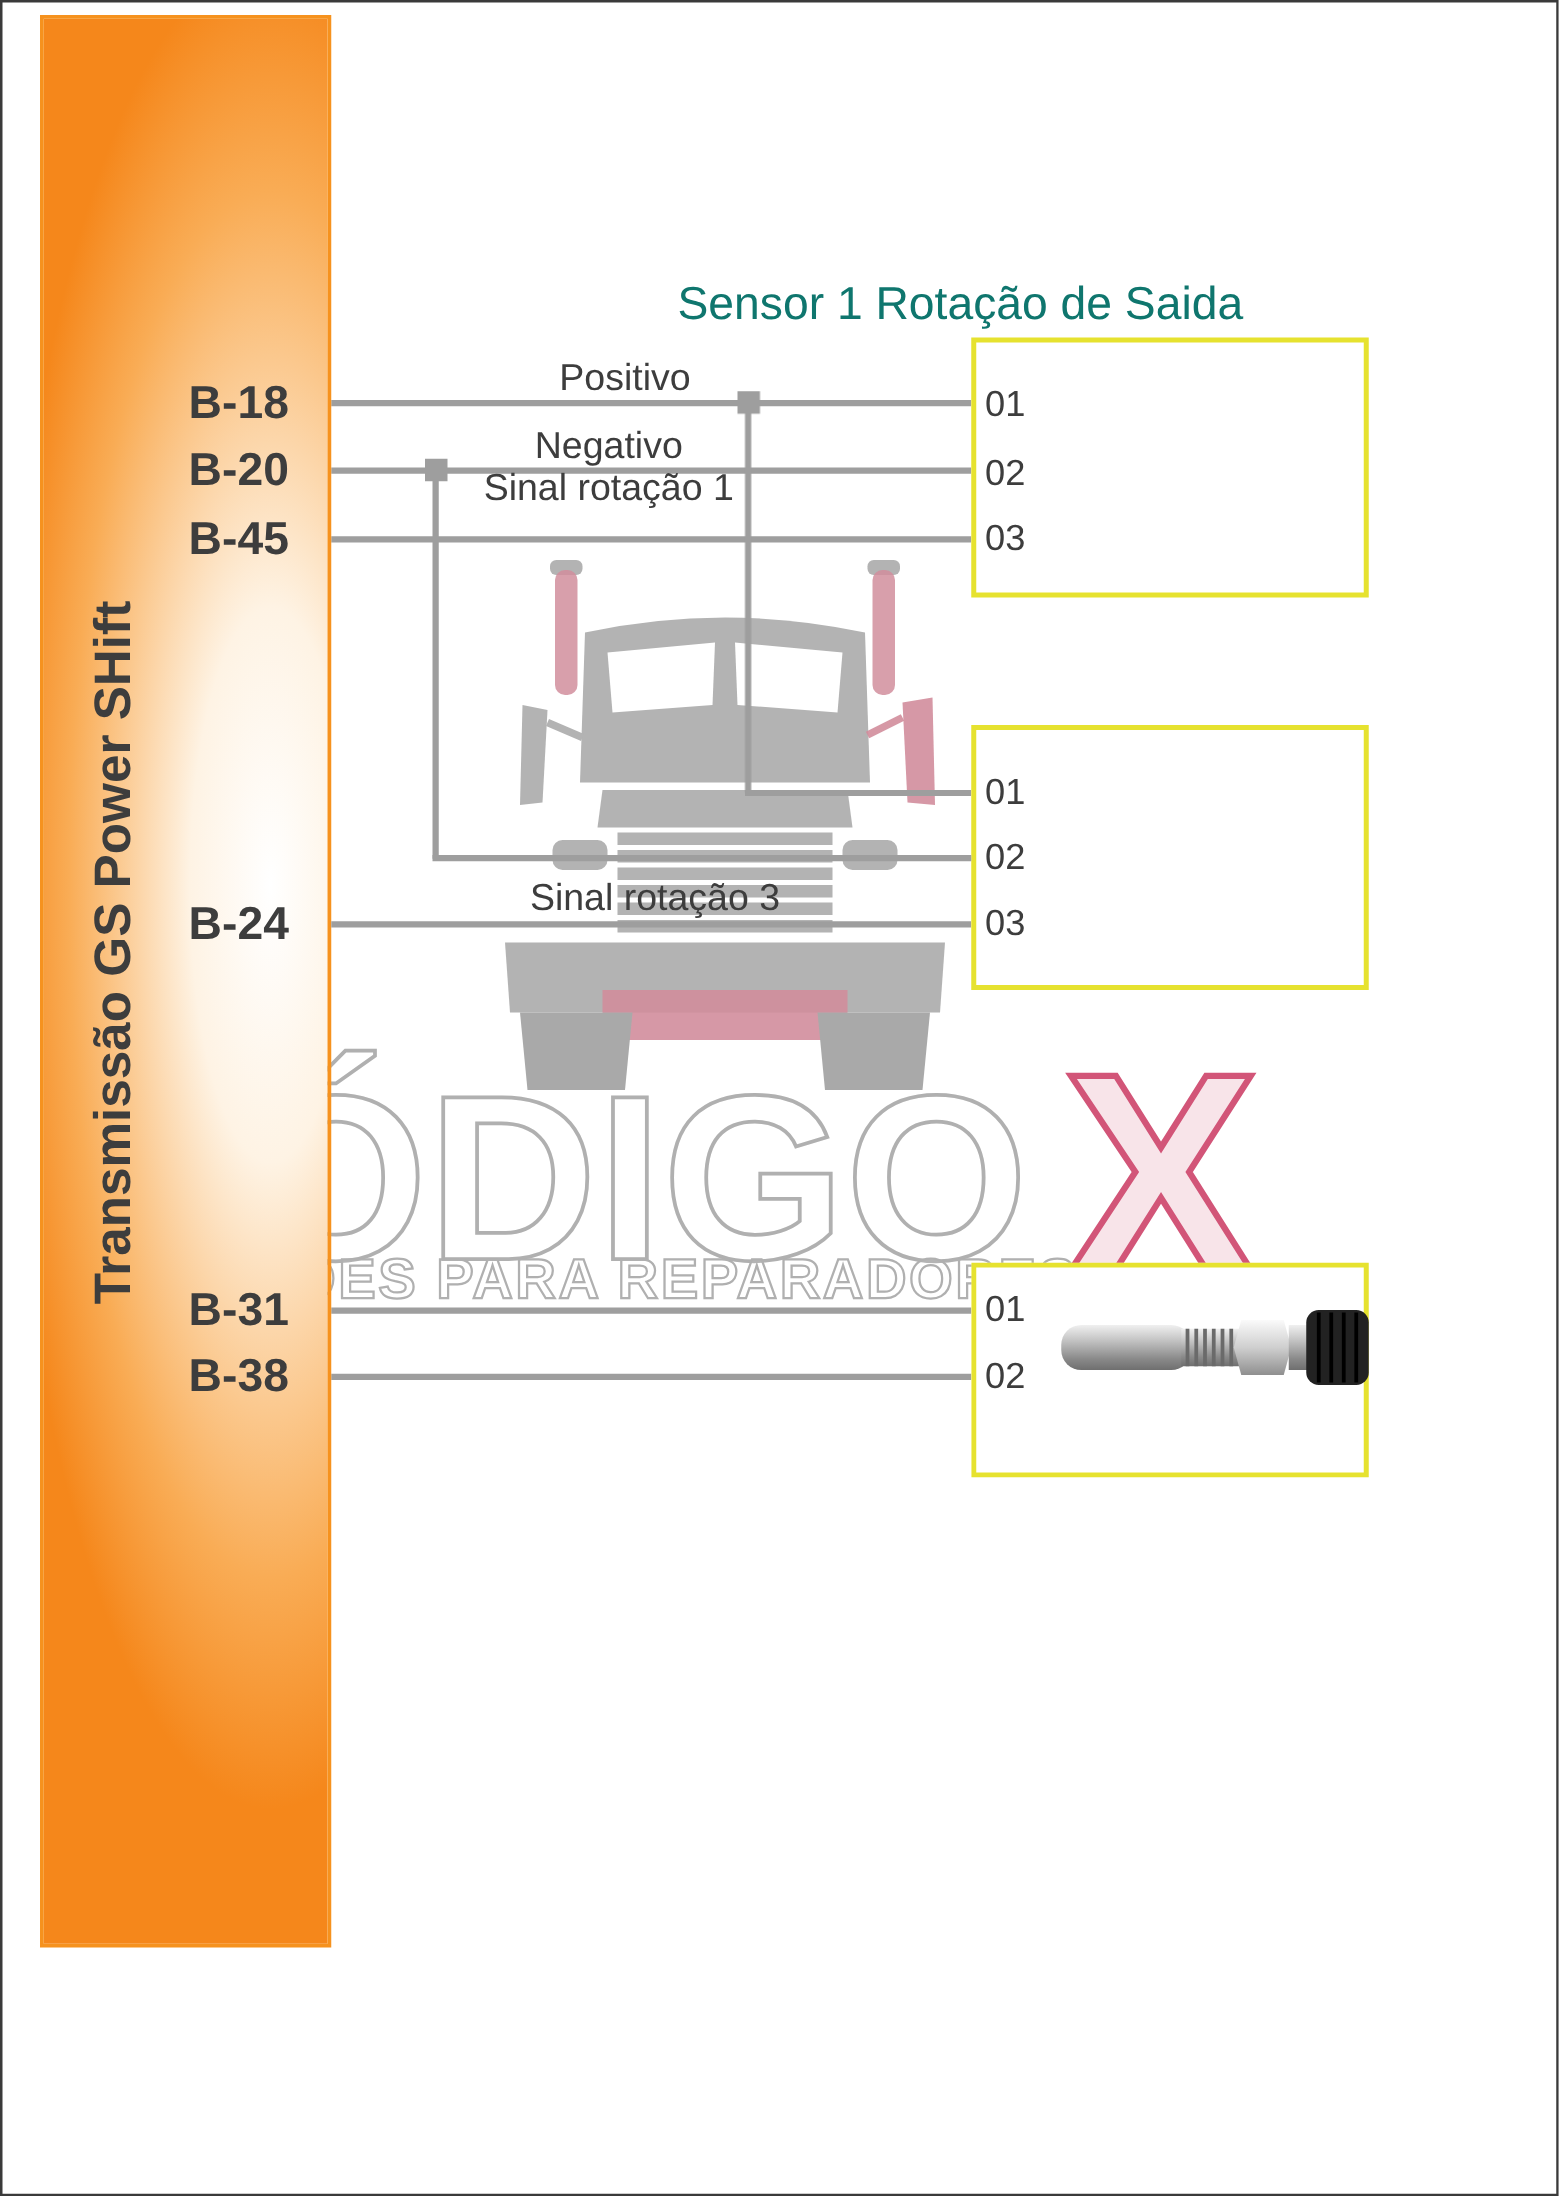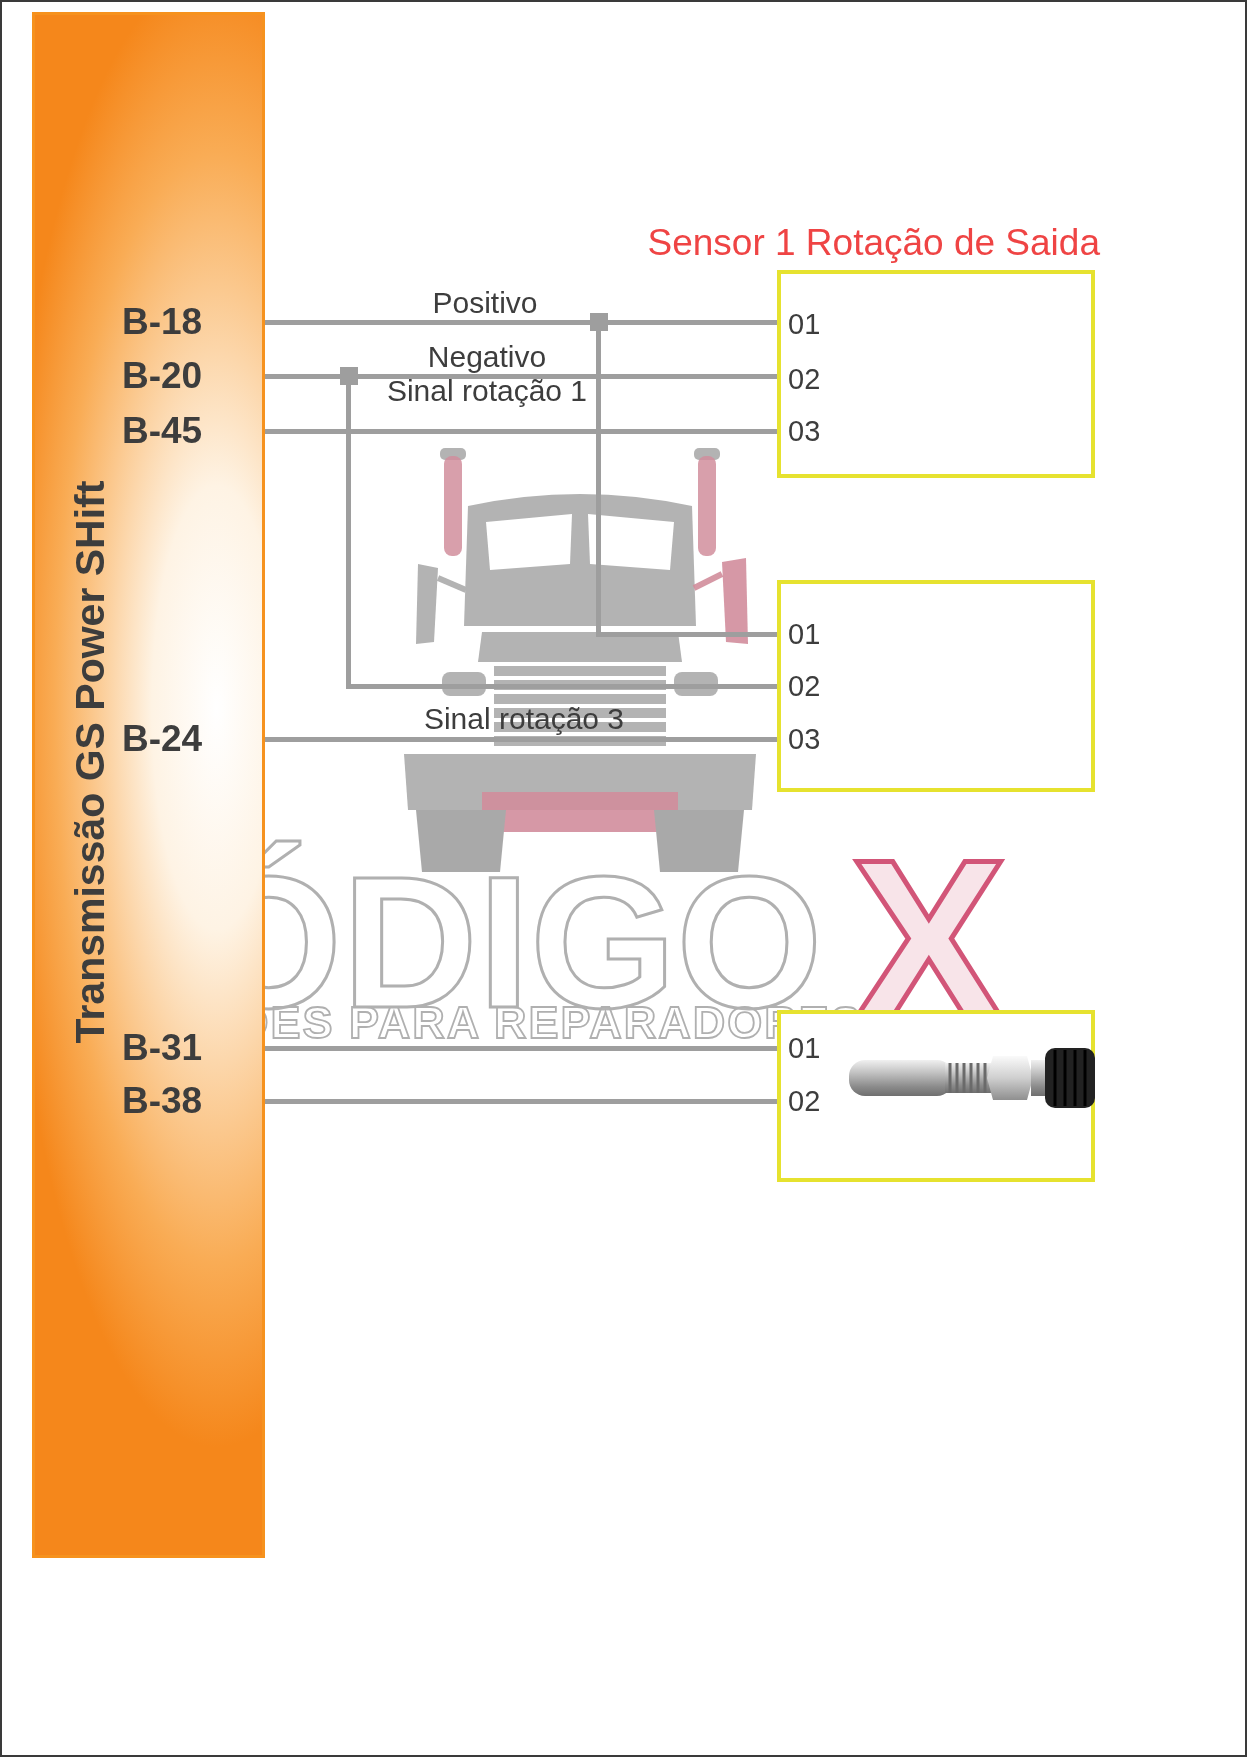--- a/index.html
+++ b/index.html
@@ -15,35 +15,35 @@
       #ffffff 0%, #fef3e4 30%, #f9ac55 75%, #f5871b 100%);
   }
   .harness-title {
     position:absolute; left:-232px; top:737px; width:640px; height:46px;
     transform:rotate(-90deg); transform-origin:center;
     font-size:41px; font-weight:bold; color:#3d3d3d;
     text-align:center; white-space:nowrap; z-index:15; line-height:46px;
   }
   .pin-label {
     position:absolute; left:120px; width:138px; height:44px; line-height:44px;
-    font-size:37px; font-weight:bold; color:#3d3d3d; text-align:left; z-index:40;
+    font-size:37px; font-weight:bold; color:#3d3d3d; text-align:center; z-index:40;
   }
   .wire { position:absolute; background:#9e9e9e; z-index:20; }
   .junction { position:absolute; width:18px; height:18px; background:#9e9e9e; z-index:21; }
   .wire-label {
     position:absolute; font-size:30px; color:#3d3d3d; text-align:center;
     z-index:40; height:34px; line-height:34px;
   }
   .sensor-box {
     position:absolute; left:775px; width:318px;
     border:4px solid #e6e22f; background:#ffffff; z-index:30;
   }
   .sensor-title {
     position:absolute; left:540px; width:558px; height:42px; line-height:42px;
-    font-size:37px; color:#ef4444; text-align:right; z-index:40; white-space:nowrap;
+    font-size:37px; color:#0f766e; text-align:left; z-index:40; white-space:nowrap;
   }
   .box-pin {
     position:absolute; left:786px; width:60px; height:34px; line-height:34px;
     font-size:29px; font-weight:normal; color:#3d3d3d; z-index:40;
   }
   .truck { position:absolute; left:388px; top:446px; z-index:4; }
   .wm-brand {
     position:absolute; left:58px; top:846px; font-size:188px; font-weight:bold;
     line-height:1; letter-spacing:0px; z-index:5; white-space:nowrap;
     color:rgba(255,255,255,0.06); -webkit-text-stroke:3px #b0b0b0;
@@ -116,21 +116,21 @@
   <div class="wire" style="left:594px; top:320px; width:5px; height:312px"></div>
   <div class="wire" style="left:594px; top:630px; width:181px; height:5px"></div>
   <div class="wire" style="left:344px; top:374px; width:5px; height:311px"></div>
   <div class="wire" style="left:344px; top:682px; width:431px; height:5px"></div>
   <div class="wire" style="left:263px; top:735px; width:512px; height:5px"></div>
   <div class="wire" style="left:263px; top:1044px; width:512px; height:5px"></div>
   <div class="wire" style="left:263px; top:1097px; width:512px; height:5px"></div>
   <div class="junction" style="left:588px; top:311px"></div>
   <div class="junction" style="left:338px; top:365px"></div>
 
-  <div class="wire-label" style="left:383px; top:284px; width:200px">Positivo</div>
+  <div class="wire-label" style="left:398px; top:284px; width:200px">Positivo</div>
   <div class="wire-label" style="left:385px; top:338px; width:200px">Negativo</div>
   <div class="wire-label" style="left:360px; top:372px; width:250px">Sinal rotação 1</div>
   <div class="wire-label" style="left:397px; top:700px; width:250px">Sinal rotação 3</div>
 
   <div class="sensor-title" style="top:220px">Sensor 1 Rotação de Saida</div>
   <div class="sensor-box" style="top:268px; height:208px"></div>
   <div class="box-pin" style="top:305px">01</div>
   <div class="box-pin" style="top:360px">02</div>
   <div class="box-pin" style="top:412px">03</div>
 

